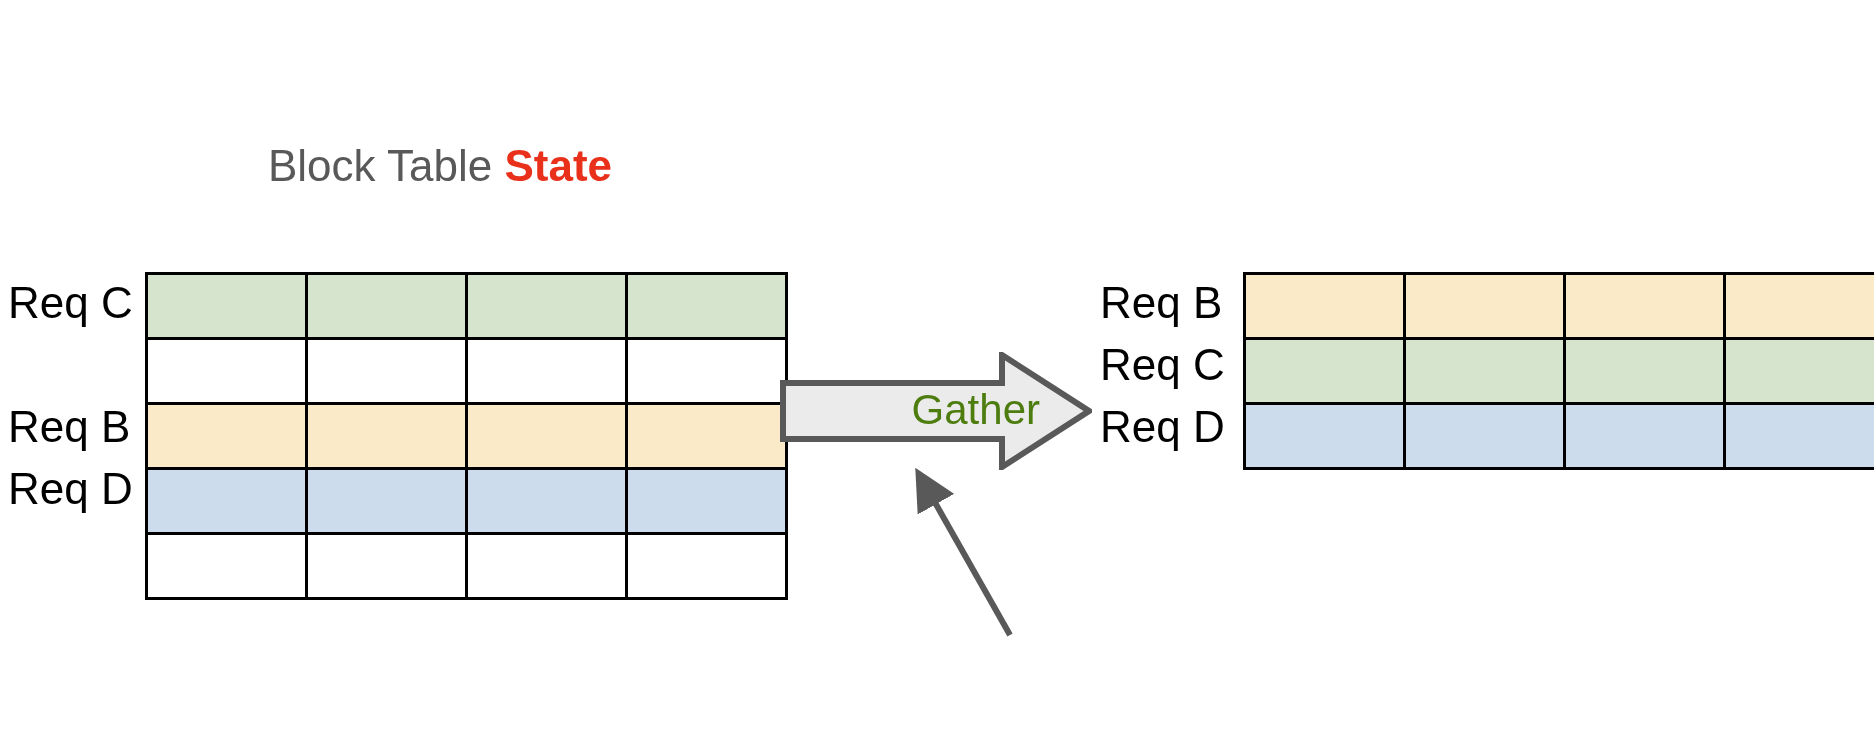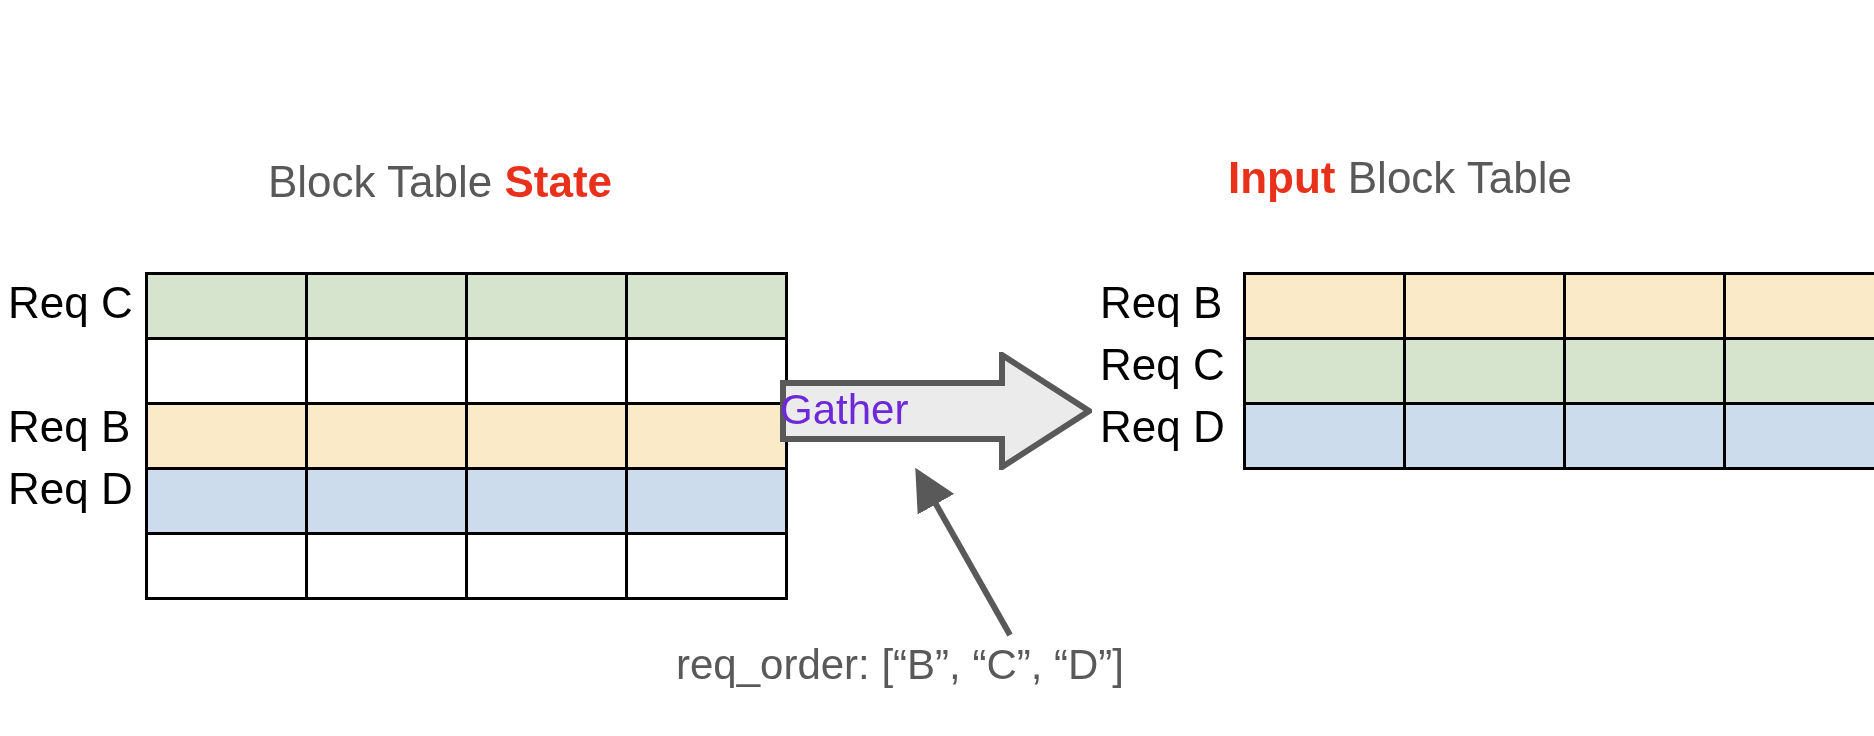--- a/index.html
+++ b/index.html
@@ -37,21 +37,21 @@
     position: absolute;
     font-size: 44px;
     line-height: 52px;
     color: #595959;
     white-space: pre;
   }
   .heading .hl {
     color: #e8301a;
     font-weight: bold;
   }
-  #heading-left  { left: 120px;  top: 156px; width: 640px;  text-align: center; }
+  #heading-left  { left: 120px;  top: 140px; width: 640px;  text-align: center; }
   #heading-right { left: 1050px; top: 152px; width: 700px;  text-align: center; }
 
   
   .table {
     position: absolute;
     border-collapse: collapse;
     border-spacing: 0;
     table-layout: fixed;
   }
   .table td {
@@ -90,24 +90,24 @@
     left: 780px;
     top: 352px;
     width: 312px;
     height: 118px;
   }
   #gather-label {
     position: absolute;
     left: 780px;
     top: 380px;
     width: 260px;
-    text-align: left;
+    text-align: right;
     font-size: 42px;
     line-height: 60px;
-    color: #6d28d9;
+    color: #4d7c0f;
     white-space: pre;
     pointer-events: none;
   }
 
   
   #order-pointer {
     position: absolute;
     left: 900px;
     top: 460px;
     width: 130px;
@@ -126,21 +126,20 @@
   }
 </style>
 </head>
 <body>
 
 <div id="stage">
 
 
   <div class="heading" id="heading-left"><span>Block Table </span><span class="hl">State</span><span></span></div>
 
-  <div class="heading" id="heading-right"><span></span><span class="hl">Input</span><span> Block Table</span></div>
 
   <table class="table" id="table-state">
     <tbody>
         <tr>
           <td style="background: rgb(215, 228, 205);"></td>
           <td style="background: rgb(215, 228, 205);"></td>
           <td style="background: rgb(215, 228, 205);"></td>
           <td style="background: rgb(215, 228, 205);"></td>
         </tr>
         <tr>
@@ -212,15 +211,14 @@
 
   <svg id="order-pointer" viewBox="0 0 130 180">
     <defs>
       <marker id="ptr-head" markerWidth="7" markerHeight="7" refX="5.4" refY="3.5" orient="auto">
         <path d="M0,0 L7,3.5 L0,7 z" fill="#595959"></path>
       </marker>
     </defs>
     <line x1="110" y1="175" x2="20" y2="16" stroke="#595959" stroke-width="6" marker-end="url(#ptr-head)"></line>
   </svg>
 
-  <div id="order-caption">req_order: [“B”, “C”, “D”]</div>
 
 </div>
 
 </body></html>

